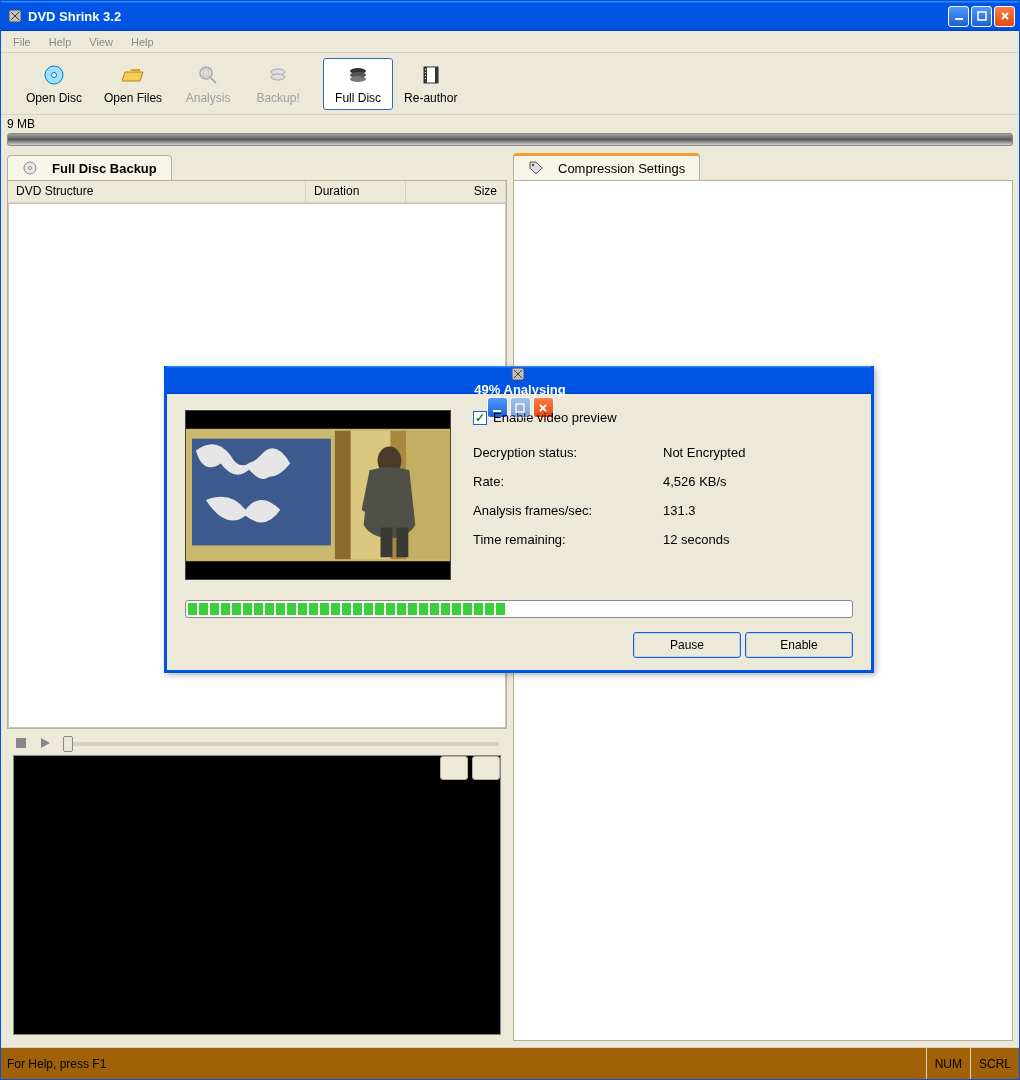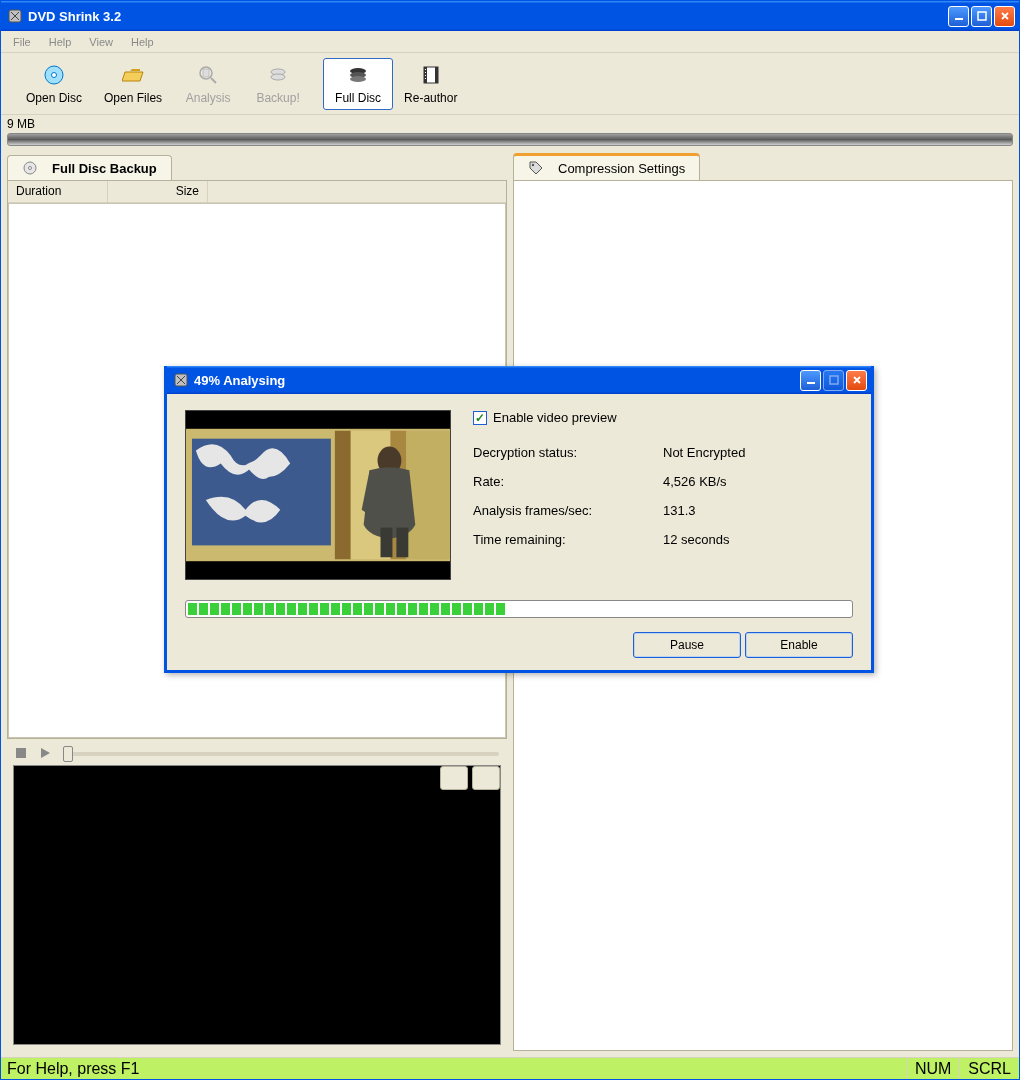--- a/index.html
+++ b/index.html
@@ -237,47 +237,47 @@
 }
 .preview-mini-btns .mini {
   width: 28px; height: 24px;
   background: #ece9d8;
   border: 1px solid #b5b19a;
   border-radius: 3px;
 }
 
 
 .statusbar {
-  height: 22px;
+  height: 32px;
   border-top: 1px solid #d6d2bf;
   display: flex;
   align-items: center;
-  font-size: 16px;
-  background: #bef264;
+  font-size: 12px;
+  background: #a16207;
 }
 .statusbar .status-text { flex: 1; padding-left: 6px; }
 .statusbar .cell {
   padding: 0 8px;
   border-left: 1px solid #d6d2bf;
   height: 100%;
   display: flex; align-items: center;
 }
 
 
 .dialog {
   position: absolute;
   left: 164px;
   top: 366px;
   width: 710px;
   background: #ece9d8;
   border: 3px solid #0054e3;
   border-top: none;
   box-shadow: 2px 2px 6px rgba(0,0,0,0.3);
 }
-.dialog .titlebar { height: 28px; }
+.dialog .titlebar { height: 28px; flex-direction: column; }
 .dialog .dlg-body {
   padding: 16px 18px 12px 18px;
 }
 .dlg-top {
   display: flex;
   gap: 22px;
   align-items: flex-start;
 }
 .dlg-preview {
   width: 266px;
@@ -470,20 +470,21 @@
               <svg width="16" height="16" viewBox="0 0 16 16">
                 <circle cx="8" cy="8" r="6" fill="#e6e6e6" stroke="#888"></circle>
                 <circle cx="8" cy="8" r="1.5" fill="#fff" stroke="#888"></circle>
               </svg>
             </span>
           <span class="tab-label-bold">Full Disc Backup</span>
         </div>
       </div>
       <div class="panel-body">
         <div class="list-header">
+          <div class="col col-structure">DVD Structure</div>
           <div class="col col-duration">Duration</div>
           <div class="col col-size">Size</div>
         </div>
         <div class="list-body"></div>
       </div>
 
       <div class="preview-area">
         <div class="preview-ctrl">
           <span class="stop-icon">
               <svg width="12" height="12">

